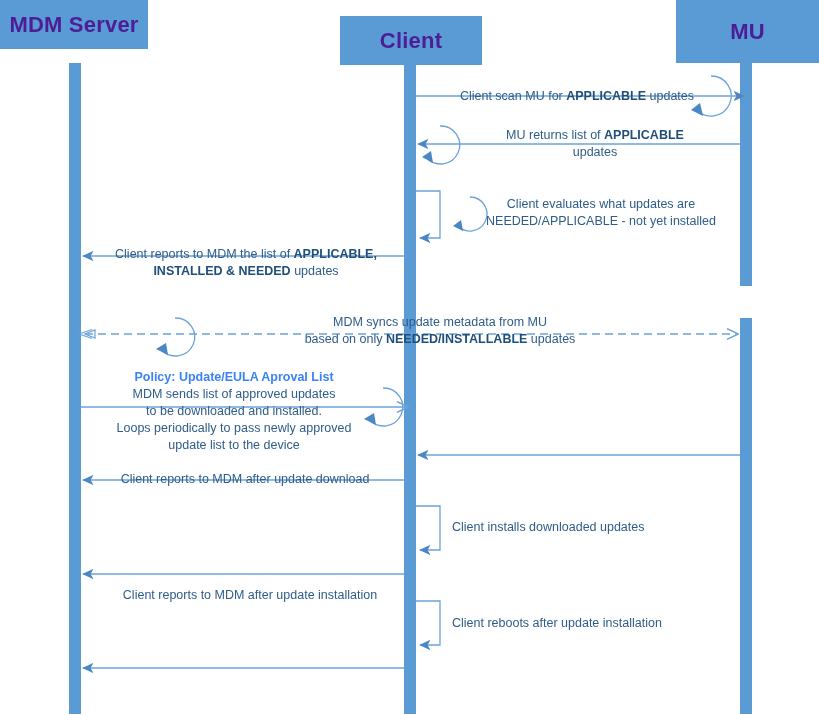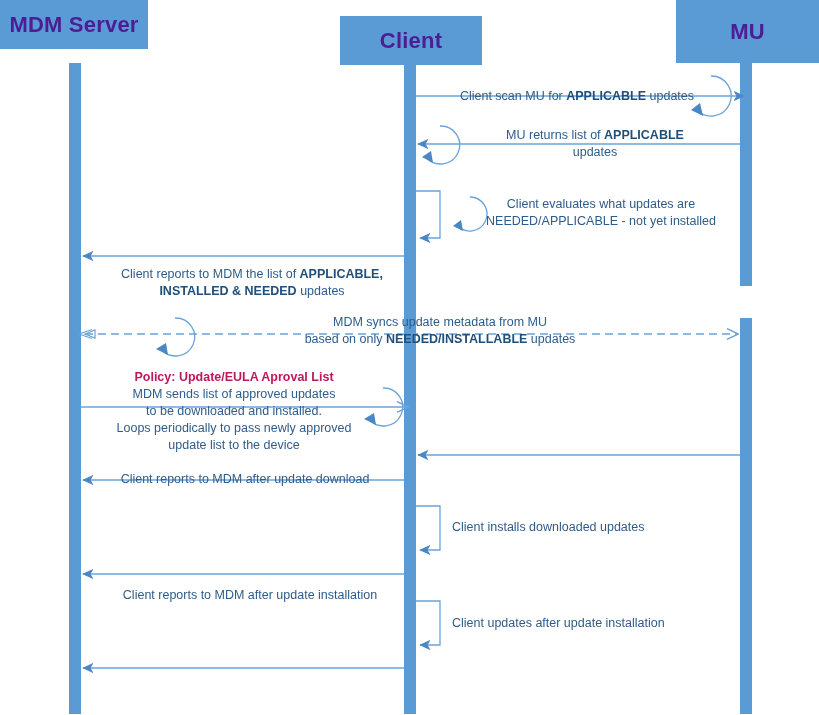--- a/index.html
+++ b/index.html
@@ -36,21 +36,21 @@
   
   .msg{
     position:absolute;
     color:#2E5C8A;
     font-size:12.5px;
     line-height:17px;
     text-align:center;
     white-space:pre-line;
   }
   .msg b{font-weight:bold;color:#1F4E79;}
-  .msg .policy{color:#be185d;font-weight:bold;}
+  .msg .policy{color:#3b82f6;font-weight:bold;}
   
   #arrows{
     position:absolute;
     left:0;top:0;
     width:819px;height:715px;
     pointer-events:none;
   }
 </style>
 </head>
 <body>
@@ -160,29 +160,29 @@
       <line x1="404" y1="668" x2="83" y2="668" stroke="#6BA3D8" stroke-width="1.3" marker-end="url(#ah)"></line>
     </g>
   </svg>
 
   <div class="msg" style="left:452px;top:88px;width:250px;">Client scan MU for <b>APPLICABLE</b> updates</div>
 
   <div class="msg" style="left:480px;top:127px;width:230px;">MU returns list of <b>APPLICABLE</b><br>updates</div>
 
   <div class="msg" style="left:476px;top:196px;width:250px;">Client evaluates what updates are<br>NEEDED/APPLICABLE - not yet installed</div>
 
-  <div class="msg" style="left:102px;top:246px;width:300px;margin-top:20px;">Client reports to MDM the list of <b>APPLICABLE,</b><br><b>INSTALLED &amp; NEEDED</b> updates</div>
+  <div class="msg" style="left:96px;top:246px;width:300px;">Client reports to MDM the list of <b>APPLICABLE,</b><br><b>INSTALLED &amp; NEEDED</b> updates</div>
 
   <div class="msg" style="left:290px;top:314px;width:300px;">MDM syncs update metadata from MU<br>based on only <b>NEEDED/INSTALLABLE</b> updates</div>
 
   <div class="msg" style="left:93px;top:369px;width:282px;"><span class="policy">Policy: Update/EULA Aproval List</span><br>MDM sends list of approved updates<br>to be downloaded and installed.<br>Loops periodically to pass newly approved<br>update list to the device</div>
 
 
   <div class="msg" style="left:106px;top:471px;width:278px;">Client reports to MDM after update download</div>
 
   <div class="msg" style="left:452px;top:519px;width:250px;text-align:left;">Client installs downloaded updates</div>
 
   <div class="msg" style="left:106px;top:565px;width:288px;margin-top:22px;">Client reports to MDM after update installation</div>
 
-  <div class="msg" style="left:452px;top:615px;width:260px;text-align:left;">Client updates after update installation</div>
+  <div class="msg" style="left:452px;top:615px;width:260px;text-align:left;">Client reboots after update installation</div>
 
 
 </div>
 
 </body></html>

